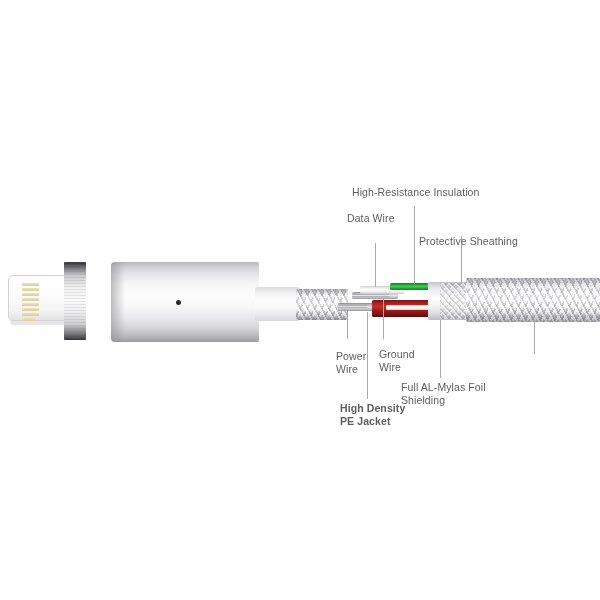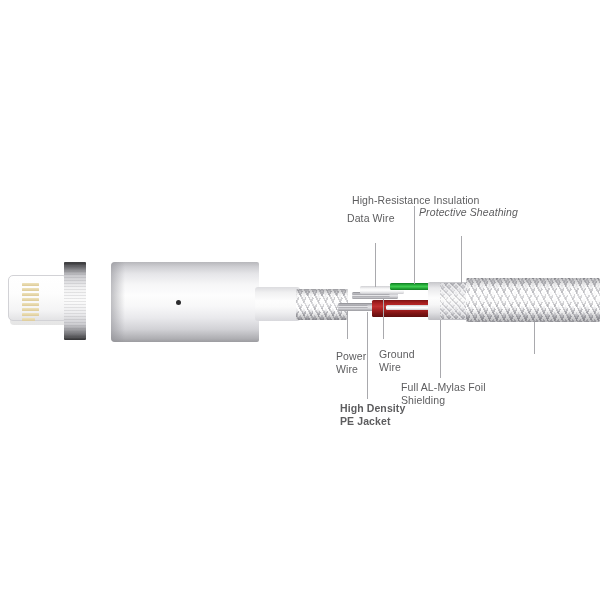--- a/index.html
+++ b/index.html
@@ -258,25 +258,25 @@
   <div class="leader" style="left:375px; top:243px; height:44px;"></div>
   <div class="leader" style="left:414px; top:206px; height:78px;"></div>
   <div class="leader" style="left:461px; top:236px; height:47px;"></div>
 
   <div class="leader" style="left:347px; top:311px; height:28px;"></div>
   <div class="leader" style="left:383px; top:299px; height:40px;"></div>
   <div class="leader" style="left:367px; top:312px; height:87px;"></div>
   <div class="leader" style="left:440px; top:320px; height:58px;"></div>
   <div class="leader" style="left:534px; top:322px; height:32px;"></div>
 
-  <div class="label left" style="left:352px; top:194px;">High-Resistance Insulation</div>
+  <div class="label left" style="left:352px; top:186px;">High-Resistance Insulation</div>
 
   <div class="label left" style="left:347px; top:212px;">Data Wire</div>
 
-  <div class="label left" style="left:419px; top:206px;font-style:italic;">Protective Sheathing</div>
+  <div class="label left" style="left:419px; top:235px;">Protective Sheathing</div>
 
   <div class="label left" style="left:336px; top:350px;">Power
 Wire</div>
 
   <div class="label left" style="left:379px; top:348px;">Ground
 Wire</div>
 
   <div class="label left" style="left:340px; top:402px;font-weight:bold;">High Density
 PE Jacket</div>
 

